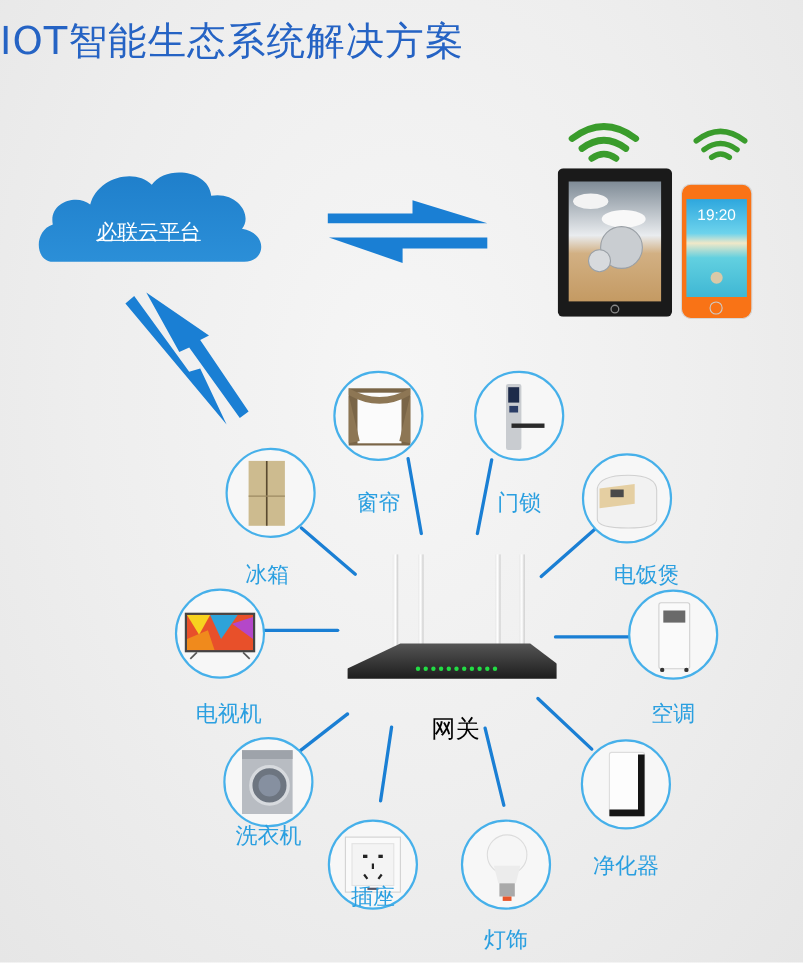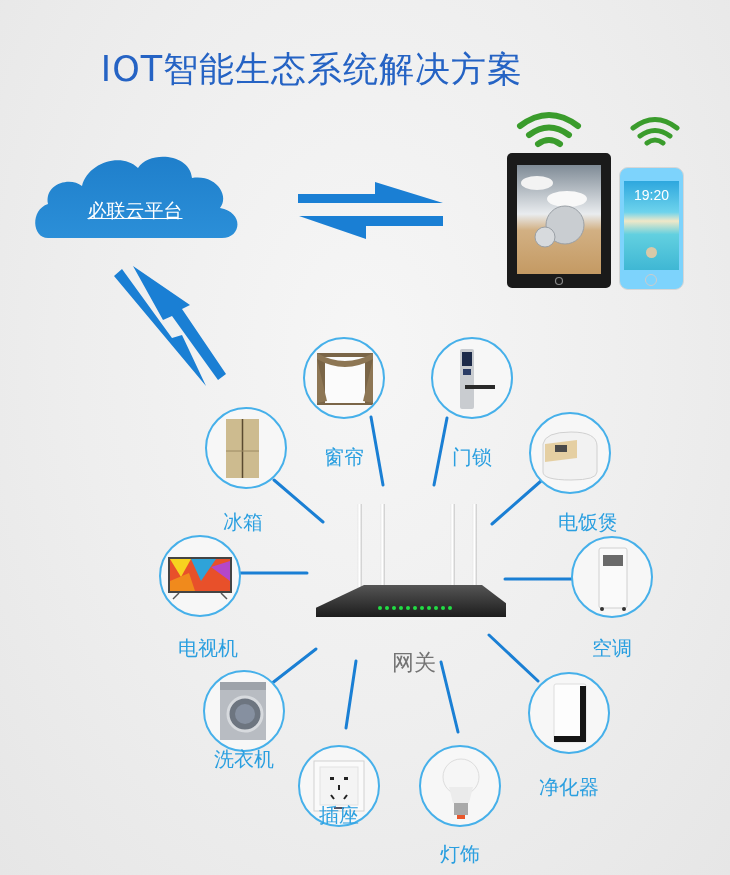--- a/index.html
+++ b/index.html
@@ -1,27 +1,27 @@
 <!DOCTYPE html>
 <html><head>
 <meta charset="utf-8">
 <style>
   html,body{margin:0;padding:0;}
   body{width:730px;height:875px;overflow:hidden;position:relative;
     background:radial-gradient(ellipse at 50% 40%, #f6f6f6 0%, #eeeeee 55%, #e6e6e6 100%);
     font-family:"DejaVu Sans","Liberation Sans",sans-serif;}
   .abs{position:absolute;}
-  #title{left:0;top:14px;width:624px;text-align:center;font-size:35px;letter-spacing:1px;
-    color:#2563c4;margin-top:32px;}
+  #title{left:0;top:14px;width:624px;text-align:left;font-size:35px;letter-spacing:1px;
+    color:#2563c4;}
   .lbl{position:absolute;transform:translateX(-50%);font-size:20px;color:#2a9fe0;white-space:nowrap;margin-top:12px;}
   .node{position:absolute;width:78px;height:78px;border:2px solid #46b0ea;border-radius:50%;
     background:#f7f7f7;overflow:hidden;}
   .node svg{position:absolute;left:0;top:0;}
   #cloud-text{left:30px;top:198px;width:210px;text-align:center;color:#fff;font-size:19px;text-decoration:underline;}
-  #gateway-label{font-size:22px;color:#737373;}
+  #gateway-label{font-size:22px;color:#000000;}
   svg{display:block;}
 </style>
 </head>
 <body>
 
 <div id="title" class="abs">IOT智能生态系统解决方案</div>
 
 <svg class="abs" style="left:0;top:0" width="730" height="875">
 
   <g fill="#1a7fd4">
@@ -87,21 +87,21 @@
     </linearGradient>
   </defs>
   <rect x="10" y="12" width="84" height="109" fill="url(#sky)"></rect>
   <ellipse cx="30" cy="30" rx="16" ry="7" fill="#f3f3f3"></ellipse>
   <ellipse cx="60" cy="46" rx="20" ry="8" fill="#f8f8f8"></ellipse>
   <circle cx="58" cy="72" r="19" fill="#c9cdd1" stroke="#9aa0a6"></circle>
   <circle cx="38" cy="84" r="10" fill="#d7dadd" stroke="#9aa0a6"></circle>
   <circle cx="52" cy="128" r="3.5" fill="none" stroke="#888" stroke-width="1.2"></circle>
 </svg>
 
-<div class="abs" style="left:619px;top:167px;width:63px;height:121px;background:#7dd3fc;border:1px solid #d6d6d6;border-radius:9px;">
+<div class="abs" style="left:619px;top:167px;width:63px;height:121px;background:#f97316;border:1px solid #d6d6d6;border-radius:9px;">
   <div class="abs" style="left:4px;top:13px;width:55px;height:89px;background:linear-gradient(#2ea7de 0%, #6dd3ec 35%, #f0e8c8 45%, #62d0e0 60%, #3fb7d4 100%);">
     <div class="abs" style="left:0;top:6px;width:55px;text-align:center;color:#fff;font-size:14px;font-family:'Liberation Sans',sans-serif;">19:20</div>
     <div class="abs" style="left:22px;top:66px;width:11px;height:11px;border-radius:50%;background:#d9c9a8;"></div>
   </div>
   <div class="abs" style="left:25px;top:106px;width:10px;height:10px;border:1px solid #ccc;border-radius:50%;"></div>
 </div>
 
 <div class="node" style="left:303px;top:337px">
   <svg width="78" height="78">
     <rect x="12" y="14" width="56" height="52" fill="#7a6547"></rect>

